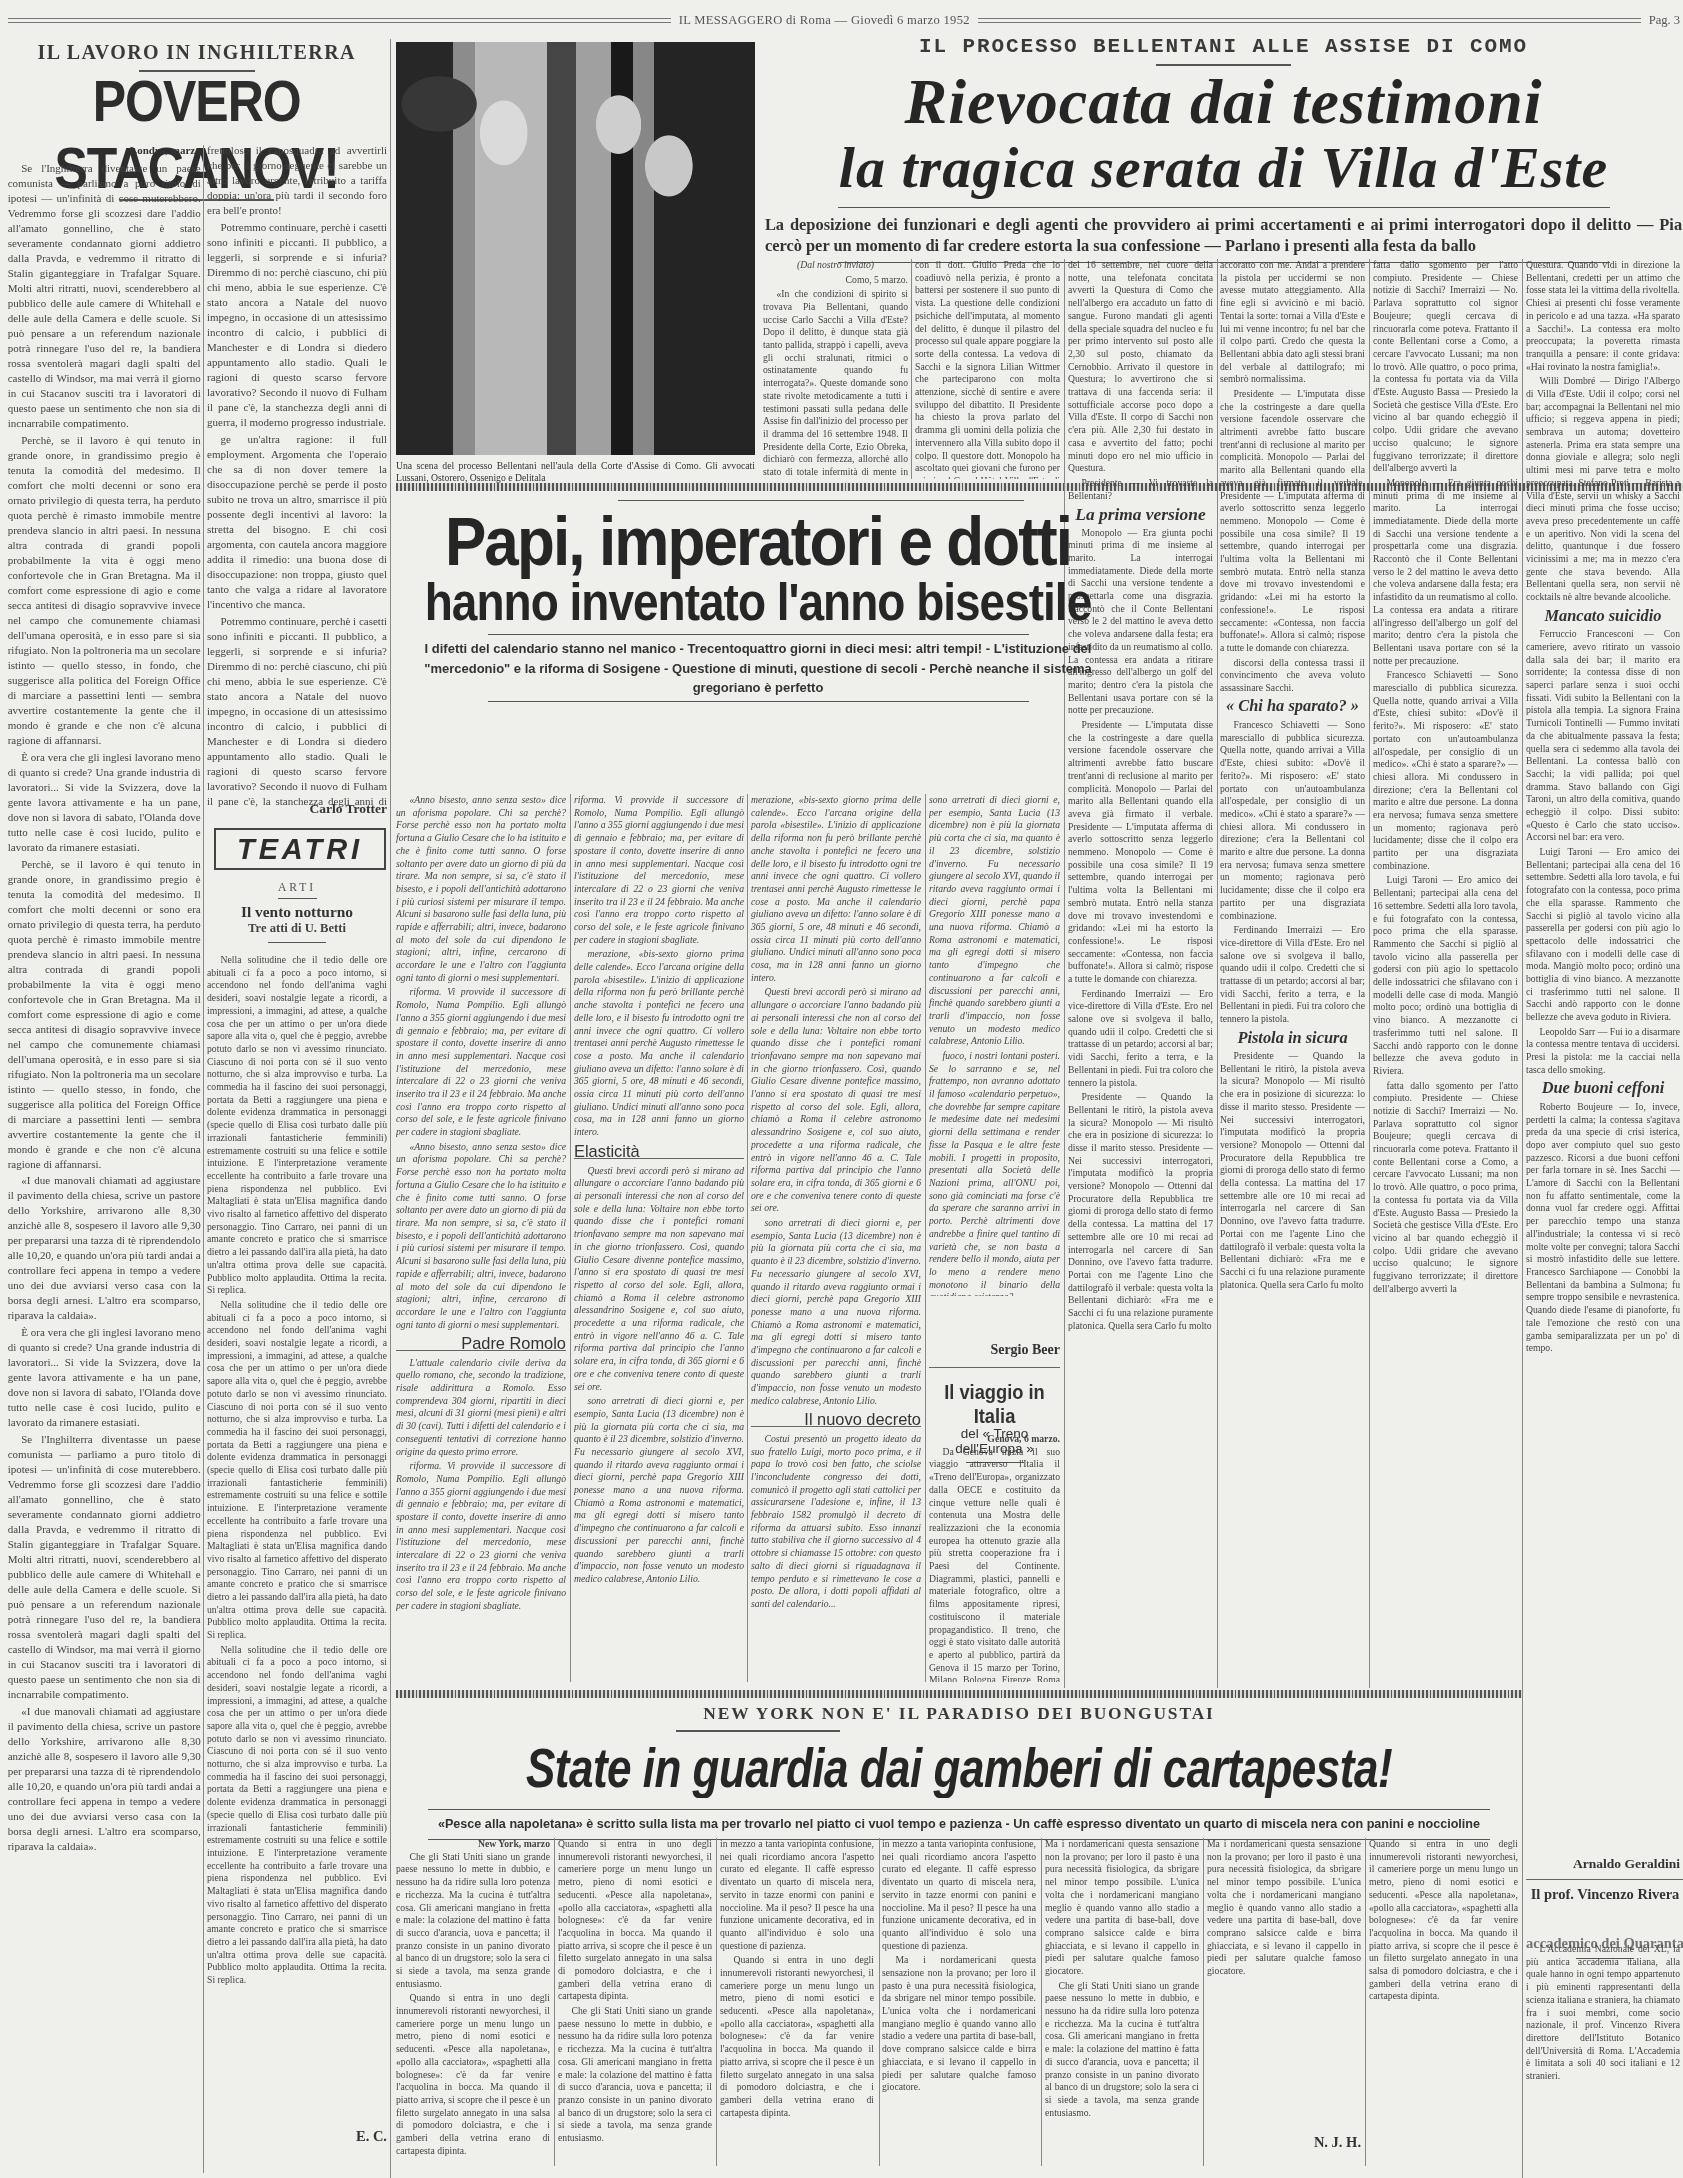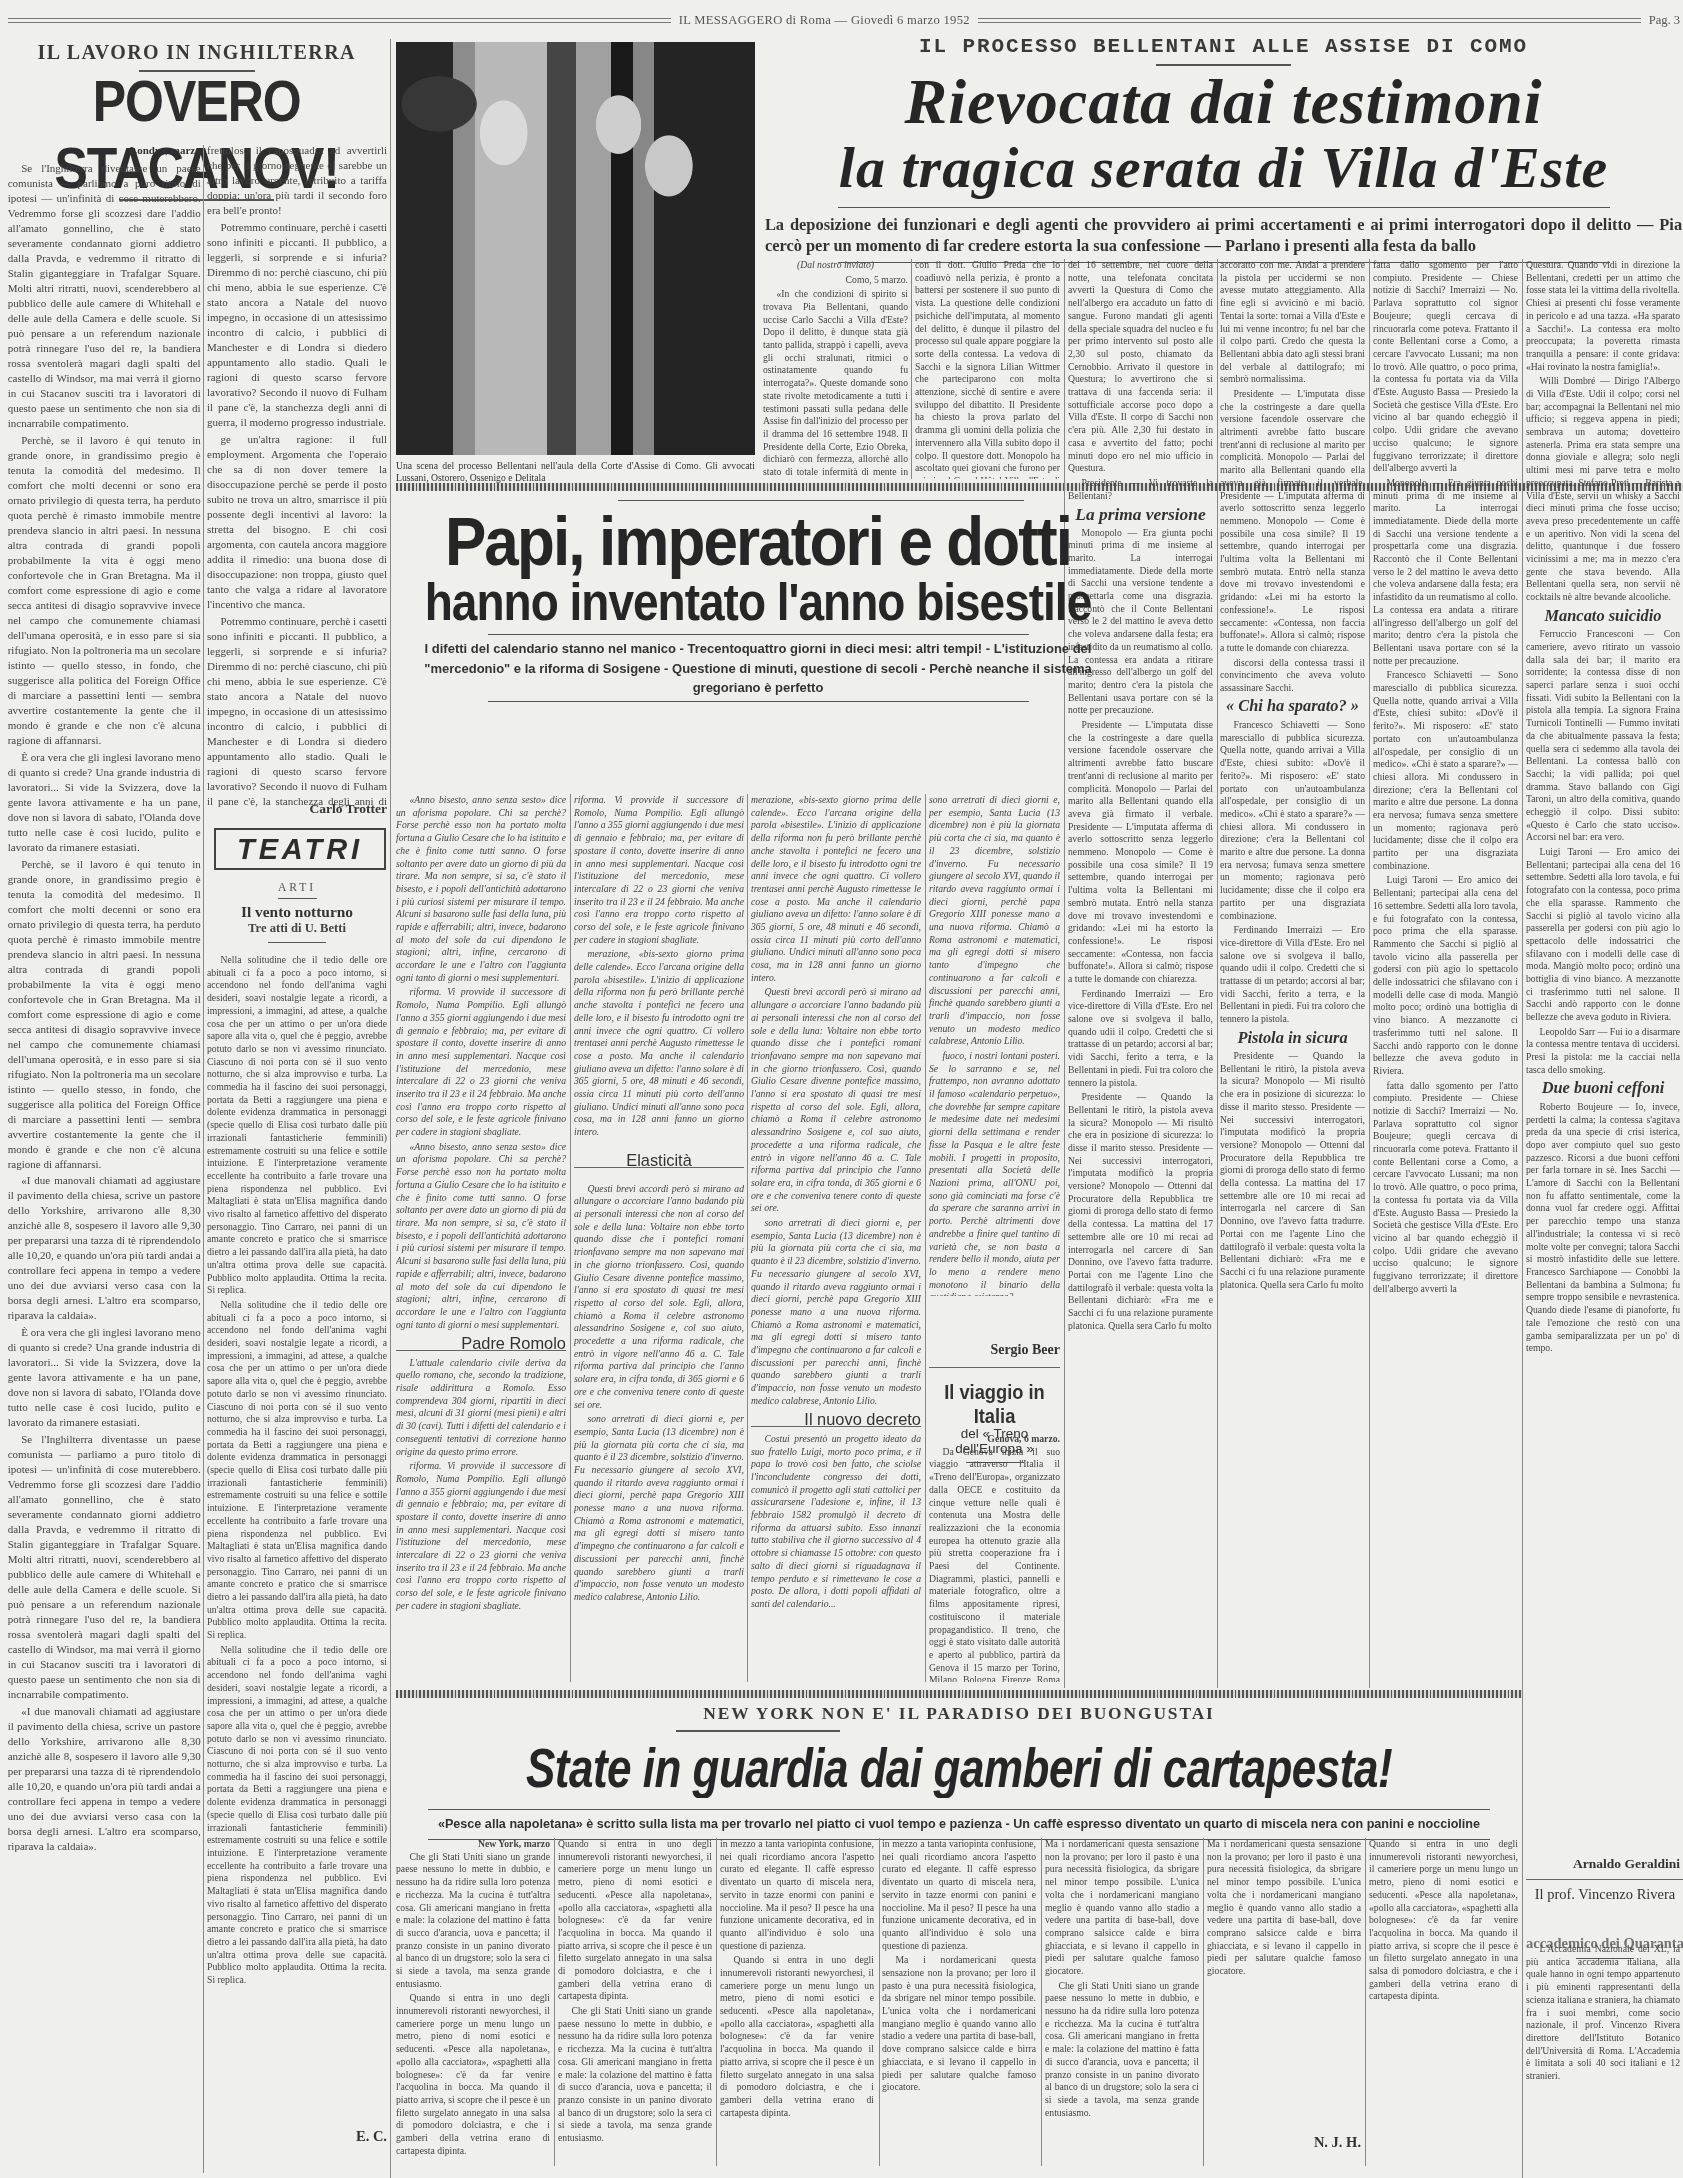--- a/index.html
+++ b/index.html
@@ -145,21 +145,21 @@
   <div class="sub-it" style="font-size:16.4px; margin:5.8px 0;">Mancato suicidio</div>
   <p>Ferruccio Francesconi — Con cameriere, avevo ritirato un vassoio dalla sala dei bar; il marito era sorridente; la contessa disse di non saperci parlare senza i suoi occhi fissati. Vidi subito la Bellentani con la pistola alla tempia. La signora Fraina Turnicoli Tontinelli — Fummo invitati da che abitualmente passava la festa; quella sera ci sedemmo alla tavola dei Bellentani. La contessa ballò con Sacchi; la vidi pallida; poi quel dramma. Stavo ballando con Gigi Taroni, un altro della comitiva, quando echeggiò il colpo. Dissi subito: «Questo è Carlo che stato ucciso». Accorsi nel bar: era vero.</p>
   <p>Luigi Taroni — Ero amico dei Bellentani; partecipai alla cena del 16 settembre. Sedetti alla loro tavola, e fui fotografato con la contessa, poco prima che ella sparasse. Rammento che Sacchi si pigliò al tavolo vicino alla passerella per godersi con più agio lo spettacolo delle indossatrici che sfilavano con i modelli delle case di moda. Mangiò molto poco; ordinò una bottiglia di vino bianco. A mezzanotte ci trasferimmo tutti nel salone. Il Sacchi andò rapporto con le donne bellezze che aveva goduto in Riviera.</p>
   <p>Leopoldo Sarr — Fui io a disarmare la contessa mentre tentava di uccidersi. Presi la pistola: me la cacciai nella tasca dello smoking.</p>
   <div class="sub-it" style="font-size:16.4px; margin:5.8px 0;">Due buoni ceffoni</div>
   <p>Roberto Boujeure — Io, invece, perdetti la calma; la contessa s'agitava preda da una specie di crisi isterica, dopo aver compiuto quel suo gesto pazzesco. Ricorsi a due buoni ceffoni per farla tornare in sè. Ines Sacchi — L'amore di Sacchi con la Bellentani non fu affatto sentimentale, come la donna vuol far credere oggi. Affittai per parecchio tempo una stanza all'industriale; la contessa vi si recò molte volte per convegni; talora Sacchi si mostrò infastidito delle sue lettere. Francesco Sarchiapone — Conobbi la Bellentani da bambina a Sulmona; fu sempre troppo sensibile e nevrastenica. Quando diede l'esame di pianoforte, fu tale l'emozione che restò con una gamba semiparalizzata per un po' di tempo.</p>
 </div>
 <div class="abs sig" style="left:1526px; top:1856px; width:154px; font-size:13.5px;">Arnaldo Geraldini</div>
 
 <div class="abs" style="left:1526px; top:1879px; width:158px; border-top:1px solid #666; padding-top:5.8px; text-align:center;">
-  <div style="font-weight:normal; font-size:14.5px; color:#333;">Il prof. Vincenzo Rivera</div>
+  <div style="font-weight:bold; font-size:14.5px; color:#333;">Il prof. Vincenzo Rivera</div>
   <div style="font-weight:bold; font-size:14.5px; color:#737373;margin-top:32px;">accademico dei Quaranta</div>
   <div class="hr" style="width:58px; height:1px; margin:5.8px auto 0;"></div>
 </div>
 <div class="abs body small" style="left:1526px; top:1943px; width:154px; height:232px;">
   <p>L'Accademia Nazionale dei XL, la più antica accademia italiana, alla quale hanno in ogni tempo appartenuto i più eminenti rappresentanti della scienza italiana e straniera, ha chiamato fra i suoi membri, come socio nazionale, il prof. Vincenzo Rivera direttore dell'Istituto Botanico dell'Università di Roma. L'Accademia è limitata a soli 40 soci italiani e 12 stranieri.</p>
 </div>
 
 <div class="abs" style="left:396px; top:496px; width:724px;">
   <div class="hr" style="width:406px; height:1px; margin-top:3.9px; margin-left:222px;"></div>
   <div style="font-family:'Liberation Sans', sans-serif; font-weight:bold; font-size:62px; line-height:68px; text-align:center; letter-spacing:-1.9px; color:#262626; transform:scaleY(1.12); margin-top:5.8px;">Papi, imperatori e dotti</div>
@@ -174,21 +174,21 @@
   <p>riforma. Vi provvide il successore di Romolo, Numa Pompilio. Egli allungò l'anno a 355 giorni aggiungendo i due mesi di gennaio e febbraio; ma, per evitare di spostare il conto, dovette inserire di anno in anno mesi supplementari. Nacque così l'istituzione del mercedonio, mese intercalare di 22 o 23 giorni che veniva inserito tra il 23 e il 24 febbraio. Ma anche così l'anno era troppo corto rispetto al corso del sole, e le feste agricole finivano per cadere in stagioni sbagliate.</p>
   <p>«Anno bisesto, anno senza sesto» dice un aforisma popolare. Chi sa perchè? Forse perchè esso non ha portato molta fortuna a Giulio Cesare che lo ha istituito e che è finito come tutti sanno. O forse soltanto per avere dato un giorno di più da tirare. Ma non sempre, si sa, c'è stato il bisesto, e i popoli dell'antichità adottarono i più curiosi sistemi per misurare il tempo. Alcuni si basarono sulle fasi della luna, più rapide e afferrabili; altri, invece, badarono al moto del sole da cui dipendono le stagioni; altri, infine, cercarono di accordare le une e l'altro con l'aggiunta ogni tanto di giorni o mesi supplementari.</p>
   <div class="sub-sans" style="font-size:16.4px; font-style:normal; text-align:right; margin:5.8px 0; border-bottom:1px solid #666;">Padre Romolo</div>
   <p>L'attuale calendario civile deriva da quello romano, che, secondo la tradizione, risale addirittura a Romolo. Esso comprendeva 304 giorni, ripartiti in dieci mesi, alcuni di 31 giorni (mesi pieni) e altri di 30 (cavi). Tutti i difetti del calendario e i conseguenti tentativi di correzione hanno origine da questo primo errore.</p>
   <p>riforma. Vi provvide il successore di Romolo, Numa Pompilio. Egli allungò l'anno a 355 giorni aggiungendo i due mesi di gennaio e febbraio; ma, per evitare di spostare il conto, dovette inserire di anno in anno mesi supplementari. Nacque così l'istituzione del mercedonio, mese intercalare di 22 o 23 giorni che veniva inserito tra il 23 e il 24 febbraio. Ma anche così l'anno era troppo corto rispetto al corso del sole, e le feste agricole finivano per cadere in stagioni sbagliate.</p>
 </div>
 <div class="col-rule" style="left:570px; top:794px; height:888px;"></div>
 <div class="abs body small ital" style="left:574px; top:794px; width:170px; height:888px;">
   <p style="text-indent:0">riforma. Vi provvide il successore di Romolo, Numa Pompilio. Egli allungò l'anno a 355 giorni aggiungendo i due mesi di gennaio e febbraio; ma, per evitare di spostare il conto, dovette inserire di anno in anno mesi supplementari. Nacque così l'istituzione del mercedonio, mese intercalare di 22 o 23 giorni che veniva inserito tra il 23 e il 24 febbraio. Ma anche così l'anno era troppo corto rispetto al corso del sole, e le feste agricole finivano per cadere in stagioni sbagliate.</p>
   <p>merazione, «bis-sexto giorno prima delle calende». Ecco l'arcana origine della parola «bisestile». L'inizio di applicazione della riforma non fu però brillante perchè anche stavolta i pontefici ne fecero una delle loro, e il bisesto fu introdotto ogni tre anni invece che ogni quattro. Ci vollero trentasei anni perchè Augusto rimettesse le cose a posto. Ma anche il calendario giuliano aveva un difetto: l'anno solare è di 365 giorni, 5 ore, 48 minuti e 46 secondi, ossia circa 11 minuti più corto dell'anno giuliano. Undici minuti all'anno sono poca cosa, ma in 128 anni fanno un giorno intero.</p>
-  <div class="sub-sans" style="font-size:16.4px; font-style:normal; text-align:center; margin:15px 0; border-bottom:1px solid #666;">Elasticità</div>
+  <div class="sub-sans" style="font-size:16.4px; font-style:normal; text-align:left; margin:6px 0; border-bottom:1px solid #666;">Elasticità</div>
   <p>Questi brevi accordi però si mirano ad allungare o accorciare l'anno badando più ai personali interessi che non al corso del sole e della luna: Voltaire non ebbe torto quando disse che i pontefici romani trionfavano sempre ma non sapevano mai in che giorno trionfassero. Così, quando Giulio Cesare divenne pontefice massimo, l'anno si era spostato di quasi tre mesi rispetto al corso del sole. Egli, allora, chiamò a Roma il celebre astronomo alessandrino Sosigene e, col suo aiuto, procedette a una riforma radicale, che entrò in vigore nell'anno 46 a. C. Tale riforma partiva dal principio che l'anno solare era, in cifra tonda, di 365 giorni e 6 ore e che conveniva tenere conto di queste sei ore.</p>
   <p>sono arretrati di dieci giorni e, per esempio, Santa Lucia (13 dicembre) non è più la giornata più corta che ci sia, ma quanto è il 23 dicembre, solstizio d'inverno. Fu necessario giungere al secolo XVI, quando il ritardo aveva raggiunto ormai i dieci giorni, perchè papa Gregorio XIII ponesse mano a una nuova riforma. Chiamò a Roma astronomi e matematici, ma gli egregi dotti si misero tanto d'impegno che continuarono a far calcoli e discussioni per parecchi anni, finchè quando sarebbero giunti a trarli d'impaccio, non fosse venuto un modesto medico calabrese, Antonio Lilio.</p>
 </div>
 <div class="col-rule" style="left:747px; top:794px; height:888px;"></div>
 <div class="abs body small ital" style="left:751px; top:794px; width:170px; height:888px;">
   <p style="text-indent:0">merazione, «bis-sexto giorno prima delle calende». Ecco l'arcana origine della parola «bisestile». L'inizio di applicazione della riforma non fu però brillante perchè anche stavolta i pontefici ne fecero una delle loro, e il bisesto fu introdotto ogni tre anni invece che ogni quattro. Ci vollero trentasei anni perchè Augusto rimettesse le cose a posto. Ma anche il calendario giuliano aveva un difetto: l'anno solare è di 365 giorni, 5 ore, 48 minuti e 46 secondi, ossia circa 11 minuti più corto dell'anno giuliano. Undici minuti all'anno sono poca cosa, ma in 128 anni fanno un giorno intero.</p>
   <p>Questi brevi accordi però si mirano ad allungare o accorciare l'anno badando più ai personali interessi che non al corso del sole e della luna: Voltaire non ebbe torto quando disse che i pontefici romani trionfavano sempre ma non sapevano mai in che giorno trionfassero. Così, quando Giulio Cesare divenne pontefice massimo, l'anno si era spostato di quasi tre mesi rispetto al corso del sole. Egli, allora, chiamò a Roma il celebre astronomo alessandrino Sosigene e, col suo aiuto, procedette a una riforma radicale, che entrò in vigore nell'anno 46 a. C. Tale riforma partiva dal principio che l'anno solare era, in cifra tonda, di 365 giorni e 6 ore e che conveniva tenere conto di queste sei ore.</p>
   <p>sono arretrati di dieci giorni e, per esempio, Santa Lucia (13 dicembre) non è più la giornata più corta che ci sia, ma quanto è il 23 dicembre, solstizio d'inverno. Fu necessario giungere al secolo XVI, quando il ritardo aveva raggiunto ormai i dieci giorni, perchè papa Gregorio XIII ponesse mano a una nuova riforma. Chiamò a Roma astronomi e matematici, ma gli egregi dotti si misero tanto d'impegno che continuarono a far calcoli e discussioni per parecchi anni, finchè quando sarebbero giunti a trarli d'impaccio, non fosse venuto un modesto medico calabrese, Antonio Lilio.</p>
   <div class="sub-sans" style="font-size:16.4px; font-style:normal; text-align:right; margin:5.8px 0; border-bottom:1px solid #666;">Il nuovo decreto</div>
   <p>Costui presentò un progetto ideato da suo fratello Luigi, morto poco prima, e il papa lo trovò così ben fatto, che sciolse l'inconcludente congresso dei dotti, comunicò il progetto agli stati cattolici per assicurarsene l'adesione e, infine, il 13 febbraio 1582 promulgò il decreto di riforma da attuarsi subito. Esso innanzi tutto stabiliva che il giorno successivo al 4 ottobre si chiamasse 15 ottobre: con questo salto di dieci giorni si riguadagnava il tempo perduto e si rimettevano le cose a posto. De allora, i dotti popoli affidati al santi del calendario...</p>

